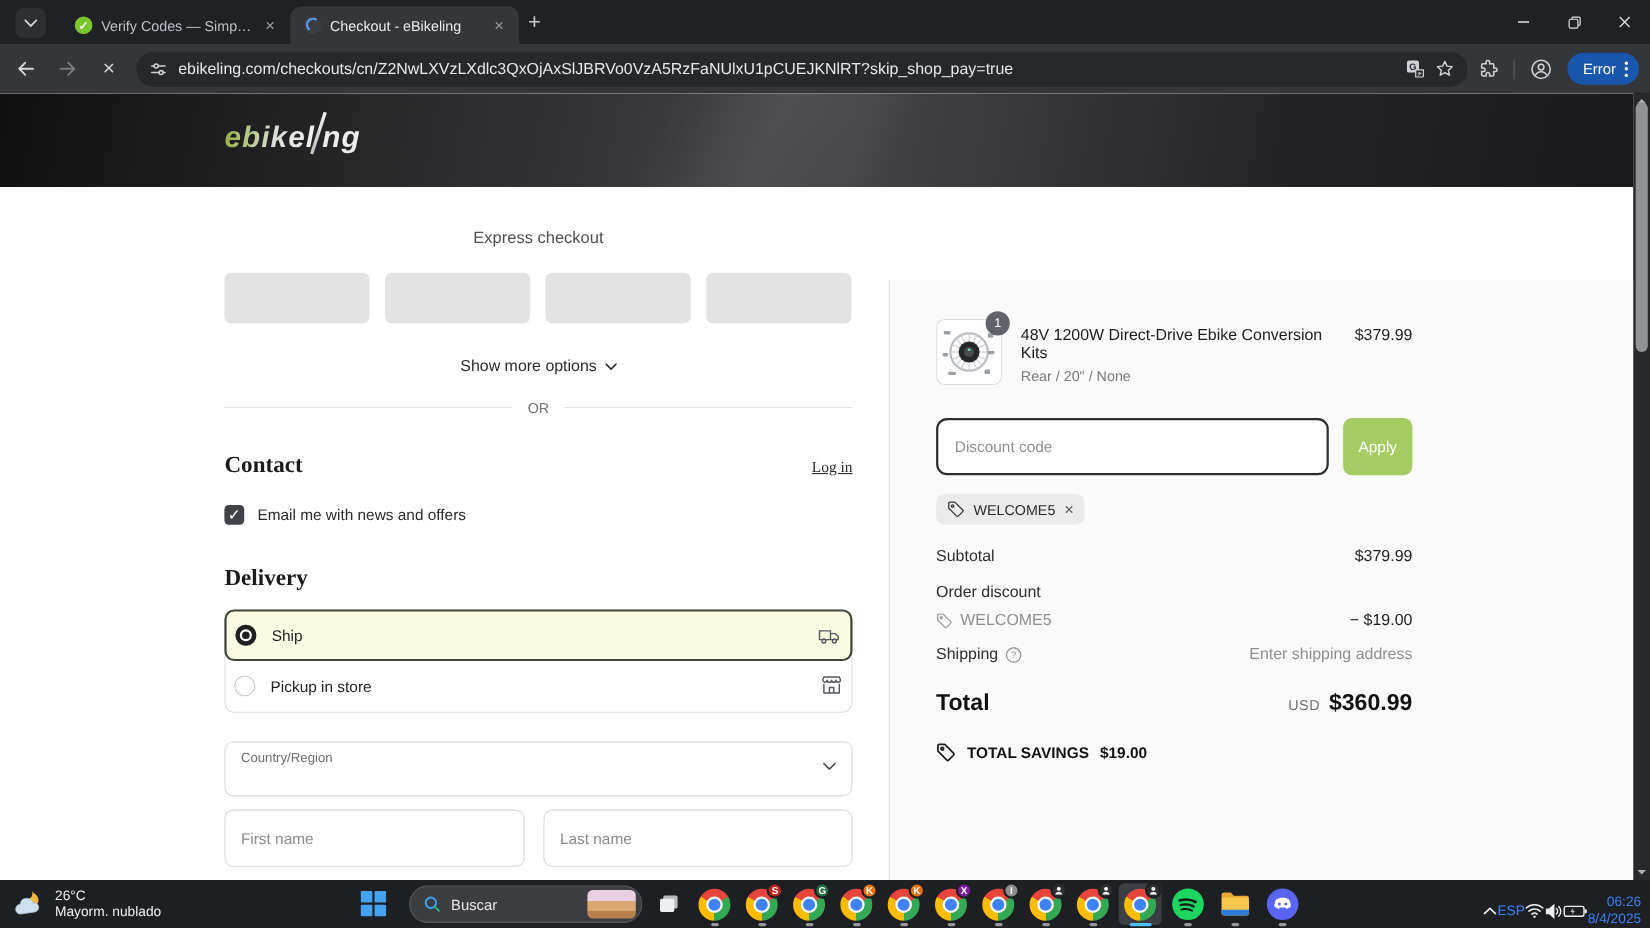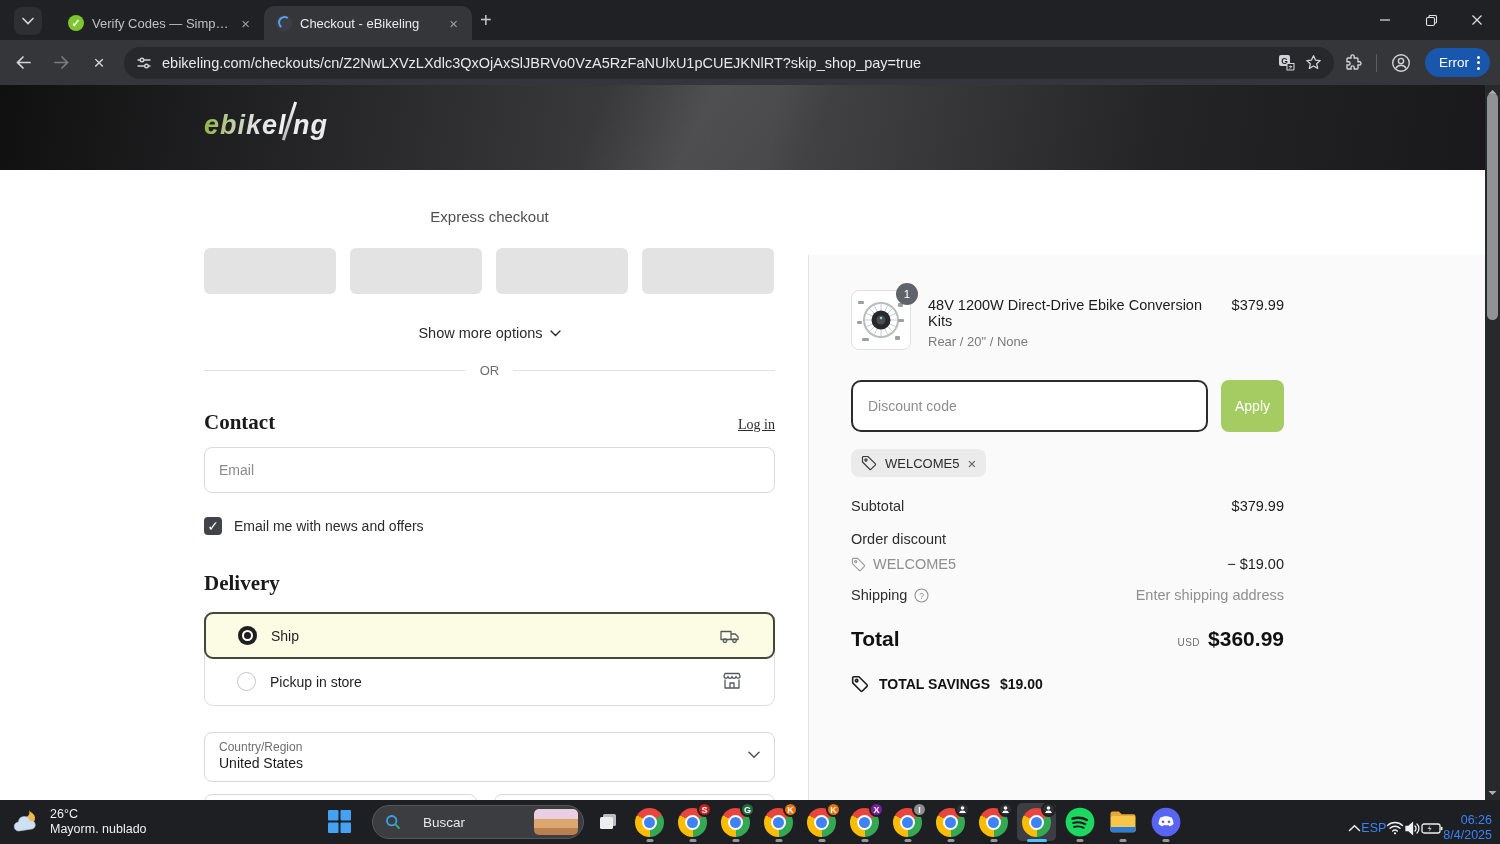--- a/index.html
+++ b/index.html
@@ -68,21 +68,21 @@
   .login { font-size:14px; color:#2b2b2b; text-decoration:underline; }
   .input { border:1px solid #d9d9d9; border-radius:8px; background:#fff; width:100%; height:46px;
     font-size:14px; color:#1a1a1a; padding:0 14px; font-family:"Liberation Sans",sans-serif; }
   .input::placeholder { color:#8b8b8b; }
   .email-row { margin-top:12px; }
   .check-row { margin-top:24px; display:flex; align-items:center; gap:12px; font-size:14px; color:#2b2b2b; }
   .checkbox { width:18px; height:18px; background:#404347; border-radius:4px; display:flex;
     align-items:center; justify-content:center; color:#fff; flex:none; }
   .deliv-head { margin-top:36px; }
   .option-group { margin-top:16px; border:1px solid #dedede; border-radius:9px; }
-  .opt { height:47px; display:flex; align-items:center; gap:14px; padding:0 32px; color:#1f1f1f; font-size:14px; }
+  .opt { height:47px; display:flex; align-items:center; gap:14px; padding:0 8px; color:#1f1f1f; font-size:14px; }
   .opt.selected { background:#fcfbe4; border:2px solid #43463a; border-radius:9px; margin:-1px; position:relative; }
   .opt .grow { flex:1; }
   .opt-icon { color:#55595e; }
   .radio-sel { width:19px; height:19px; border-radius:50%; background:#1f1f1f;
     box-shadow: inset 0 0 0 4px #1f1f1f, inset 0 0 0 6px #fff; flex:none; }
   .radio { width:19px; height:19px; border-radius:50%; border:1.5px solid #c6c6c6; background:#fff; flex:none; }
   .country { margin-top:26px; border:1px solid #d9d9d9; border-radius:8px; height:50px; position:relative;
     padding:7px 14px 0; background:#fff; }
   .country .lbl { font-size:12px; color:#6f6f6f; }
   .country .val { font-size:14px; color:#1a1a1a; margin-top:1px; }
@@ -116,39 +116,39 @@
   .r-sub { top:243px; }
   .r-odl { top:276px; }
   .r-code { top:301px; color:#8f8f8f; }
   .r-code .cl { display:flex; align-items:center; gap:7px; }
   .r-ship { top:332px; }
   .r-ship .shiplbl { display:flex; align-items:center; gap:7px; }
   .r-ship .val { color:#8f8f8f; }
   .r-total { top:372px; align-items:baseline; }
   .r-total .tl { font-size:21px; font-weight:bold; color:#111; }
   .r-total .tv { display:flex; align-items:baseline; gap:8px; }
-  .r-total .cur { font-size:10px; color:#6f6f6f; letter-spacing:.5px; }
+  .r-total .cur { font-size:13px; color:#6f6f6f; letter-spacing:.5px; }
   .r-total .amt { font-size:21px; font-weight:bold; color:#111; }
   .r-save { top:420px; justify-content:flex-start; gap:10px; align-items:center; font-weight:bold; font-size:14px; color:#111; }
   .val-strong { color:#1c1c1c; }
 
   
   .scrollbar { position:absolute; left:1485px; top:85px; width:15px; height:715px; background:#28292c; }
   .sb-thumb { position:absolute; left:2px; top:8px; width:11px; height:227px; background:#919294; border-radius:6px; }
   .sb-arrow { position:absolute; left:0; width:15px; height:14px; display:flex; align-items:center; justify-content:center; color:#aeb0b3; }
   .sb-up { top:0; } .sb-down { bottom:0; }
 
   
   .taskbar { position:absolute; left:0; top:800px; width:1500px; height:44px; background:#1d1f23;
     display:flex; align-items:center; }
   .weather { display:flex; align-items:center; gap:8px; padding-left:10px; color:#eef0f2; }
   .weather .t { font-size:12.5px; line-height:15px; }
   .start { position:absolute; left:327px; top:9px; }
   .searchbox { position:absolute; left:372px; top:5px; width:212px; height:34px; background:#3b3d41;
-    border:1px solid #55575a; border-radius:17px; display:flex; align-items:center; gap:22px; padding:0 5px 0 12px; }
+    border:1px solid #55575a; border-radius:17px; display:flex; align-items:center; gap:9px; padding:0 5px 0 12px; }
   .searchbox .ph { flex:1; color:#e8e8e8; font-size:13.5px; }
   .search-img { width:44px; height:26px; border-radius:5px; flex:none;
     background:linear-gradient(#e9cfe2 0 38%, #d9a76f 38% 75%, #b97f4e 75%); }
   .taskview { position:absolute; left:598px; top:12px; }
   .apps { position:absolute; left:628px; top:0; height:44px; display:flex; }
   .app { width:43px; height:44px; display:flex; align-items:center; justify-content:center; position:relative; }
   .app.active::before { content:''; position:absolute; inset:3px 2px; background:#3c3e43; border-radius:5px; }
   .dash { position:absolute; bottom:2px; left:50%; transform:translateX(-50%); width:7px; height:3px;
     border-radius:2px; background:#95979a; }
   .app.active .dash { width:20px; background:#4cc2ff; }
@@ -291,23 +291,20 @@
       </span>
     </div>
     <div class="ordiv">
         <span>OR</span>
       </div>
 
     <div class="sec-head">
       <h2>Contact</h2>
       <a class="login" href="#">Log in</a>
     </div>
-    <div class="email-row">
-      <input class="input" placeholder="Email" style="">
-    </div>
     <div class="check-row">
       <span class="checkbox">✓</span>
       <span>Email me with news and offers</span>
     </div>
 
     <div class="sec-head deliv-head">
       <h2>Delivery</h2>
     </div>
     <div class="option-group">
       <div class="opt selected">
@@ -327,21 +324,20 @@
         <span class="opt-icon">
           <svg width="20" height="19" viewBox="0 0 20 19" fill="none" stroke="currentColor" stroke-width="1.3" stroke-linejoin="round">
             <path d="M3 7.5V16h14V7.5M2 4l1-2.5h14L18 4a2 2 0 01-4 .3 2 2 0 01-4 0 2 2 0 01-4 0A2 2 0 012 4zM8 16v-5h4v5"></path>
             </svg>
         </span>
       </div>
     </div>
 
     <div class="country">
       <div class="lbl">Country/Region</div>
-      <div class="val">United States</div>
       <span class="chev">
         <svg width="12" height="8" viewBox="0 0 12 8">
             <path d="M1 1.2l5 5 5-5" stroke="#4f4f4f" stroke-width="1.5" fill="none" stroke-linecap="round"></path>
           </svg>
       </span>
     </div>
     <div class="names">
       <input class="input fn" placeholder="First name" style="">
       <input class="input ln" placeholder="Last name" style="">
     </div>

